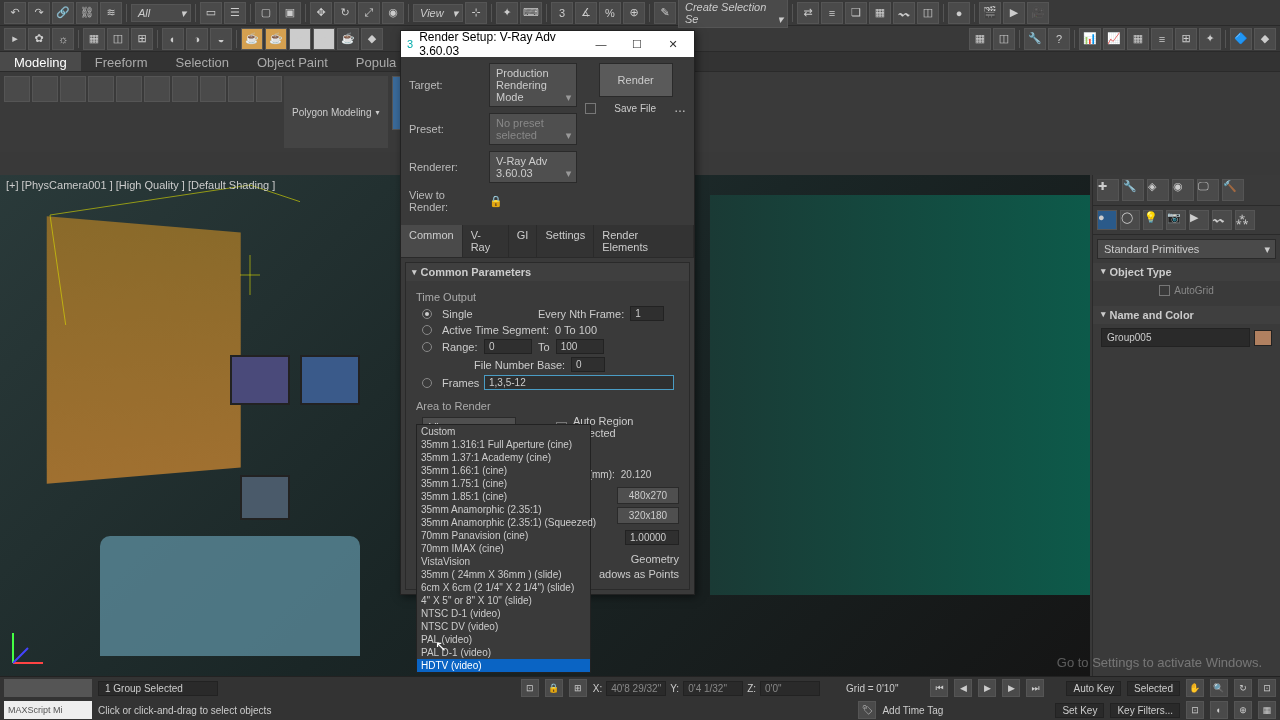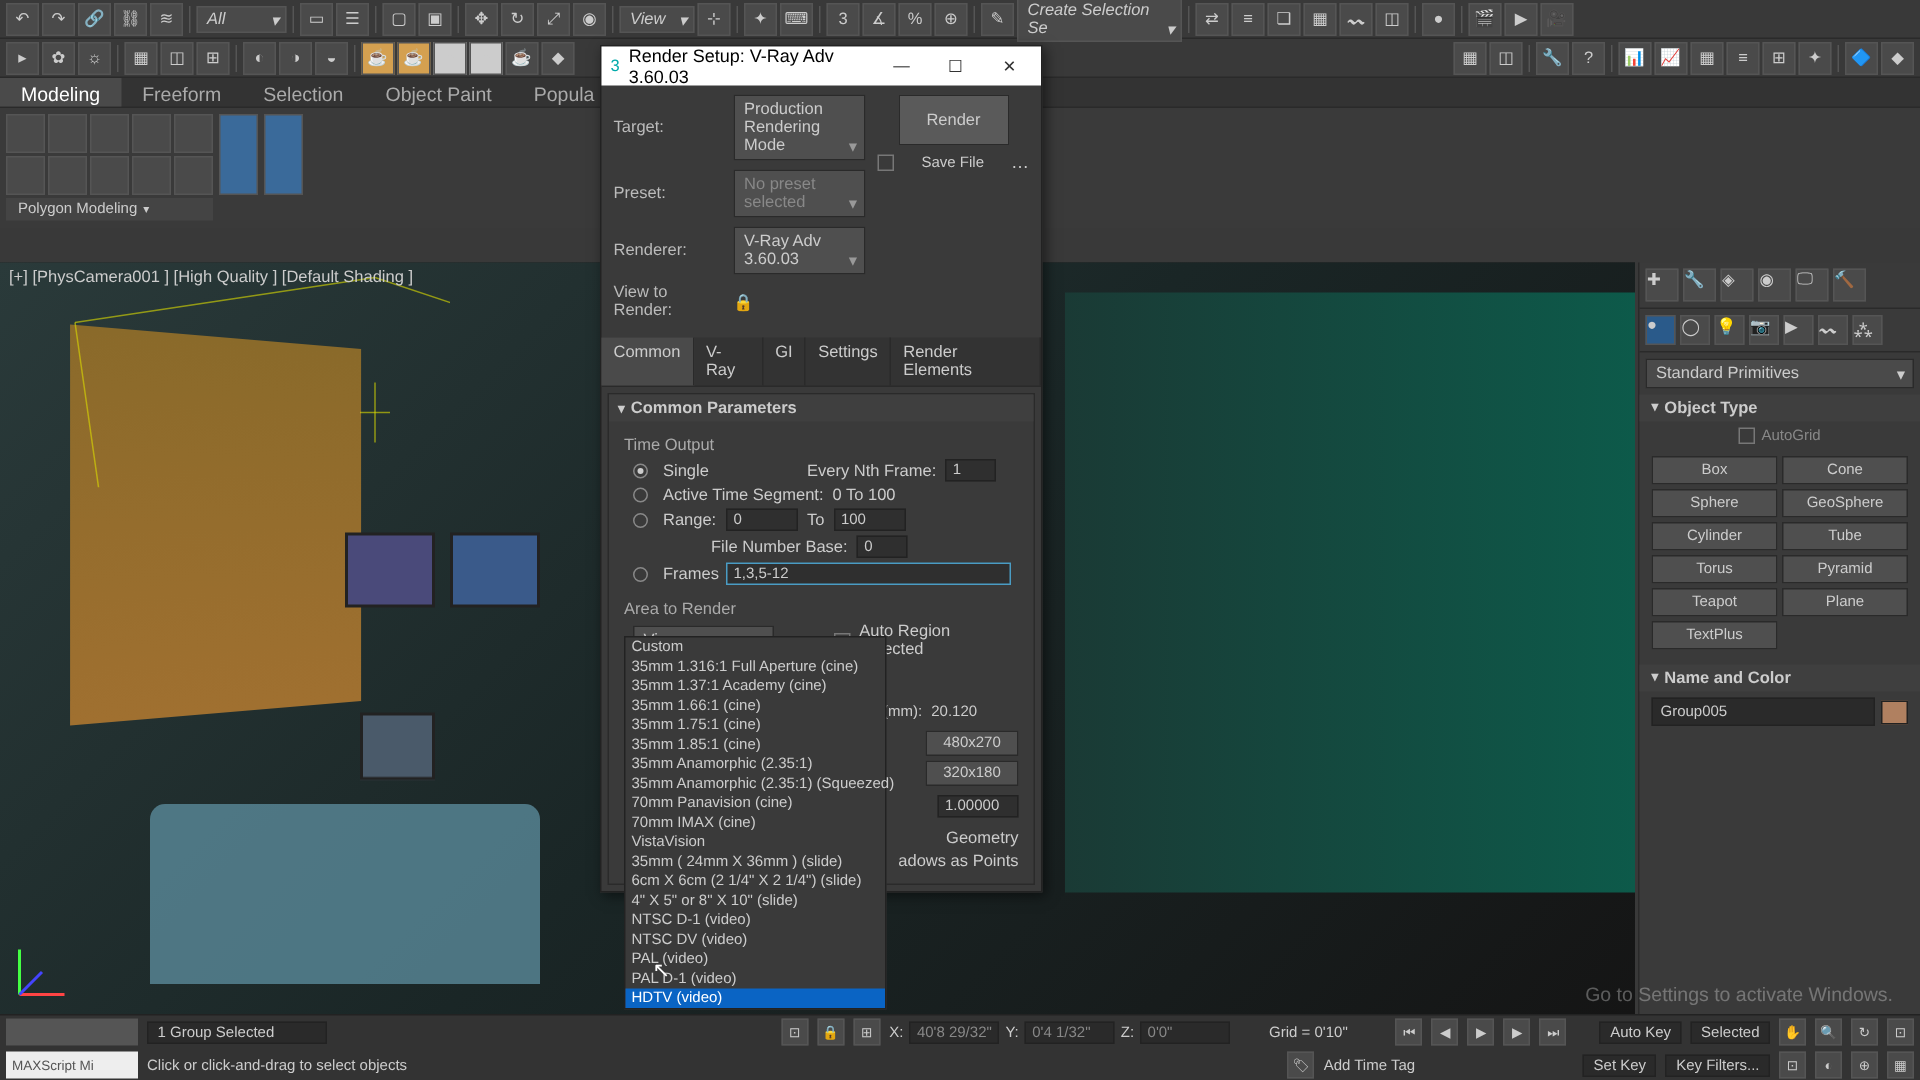--- a/index.html
+++ b/index.html
@@ -202,21 +202,21 @@
 
 <div class="ribbon-tabs">
   <div class="ribbon-tab active">Modeling</div>
   <div class="ribbon-tab">Freeform</div>
   <div class="ribbon-tab">Selection</div>
   <div class="ribbon-tab">Object Paint</div>
   <div class="ribbon-tab">Popula</div>
 </div>
 
 <div class="ribbon-panel">
-  <div style="display:flex;flex-direction:column;gap:2px">
+  <div style="display:flex;gap:2px">
     <div class="ribbon-row">
       <div class="ribbon-btn"></div>
       <div class="ribbon-btn"></div>
       <div class="ribbon-btn"></div>
       <div class="ribbon-btn"></div>
       <div class="ribbon-btn"></div>
     </div>
     <div class="ribbon-row">
       <div class="ribbon-btn"></div>
       <div class="ribbon-btn"></div>
@@ -416,34 +416,20 @@
     <div class="cp-sub-icon">▶</div>
     <div class="cp-sub-icon">〰</div>
     <div class="cp-sub-icon">⁂</div>
   </div>
   <div class="cp-dropdown">Standard Primitives</div>
   <div class="cp-rollout-hdr">Object Type</div>
   <div class="cp-check-row">
     <span class="dialog-checkbox"></span>
     <span>AutoGrid</span>
   </div>
-  <div class="obj-grid">
-    <div class="obj-btn">Box</div>
-    <div class="obj-btn">Cone</div>
-    <div class="obj-btn">Sphere</div>
-    <div class="obj-btn">GeoSphere</div>
-    <div class="obj-btn">Cylinder</div>
-    <div class="obj-btn">Tube</div>
-    <div class="obj-btn">Torus</div>
-    <div class="obj-btn">Pyramid</div>
-    <div class="obj-btn">Teapot</div>
-    <div class="obj-btn">Plane</div>
-    <div class="obj-btn">TextPlus</div>
-    <div></div>
-  </div>
   <div class="cp-rollout-hdr" style="margin-top:6px">Name and Color</div>
   <div class="name-row">
     <input class="name-input" value="Group005" style="">
     <div class="color-swatch"></div>
   </div>
 </div>
 
 <div class="watermark">
   <div>Go to Settings to activate Windows.</div>
 </div>

